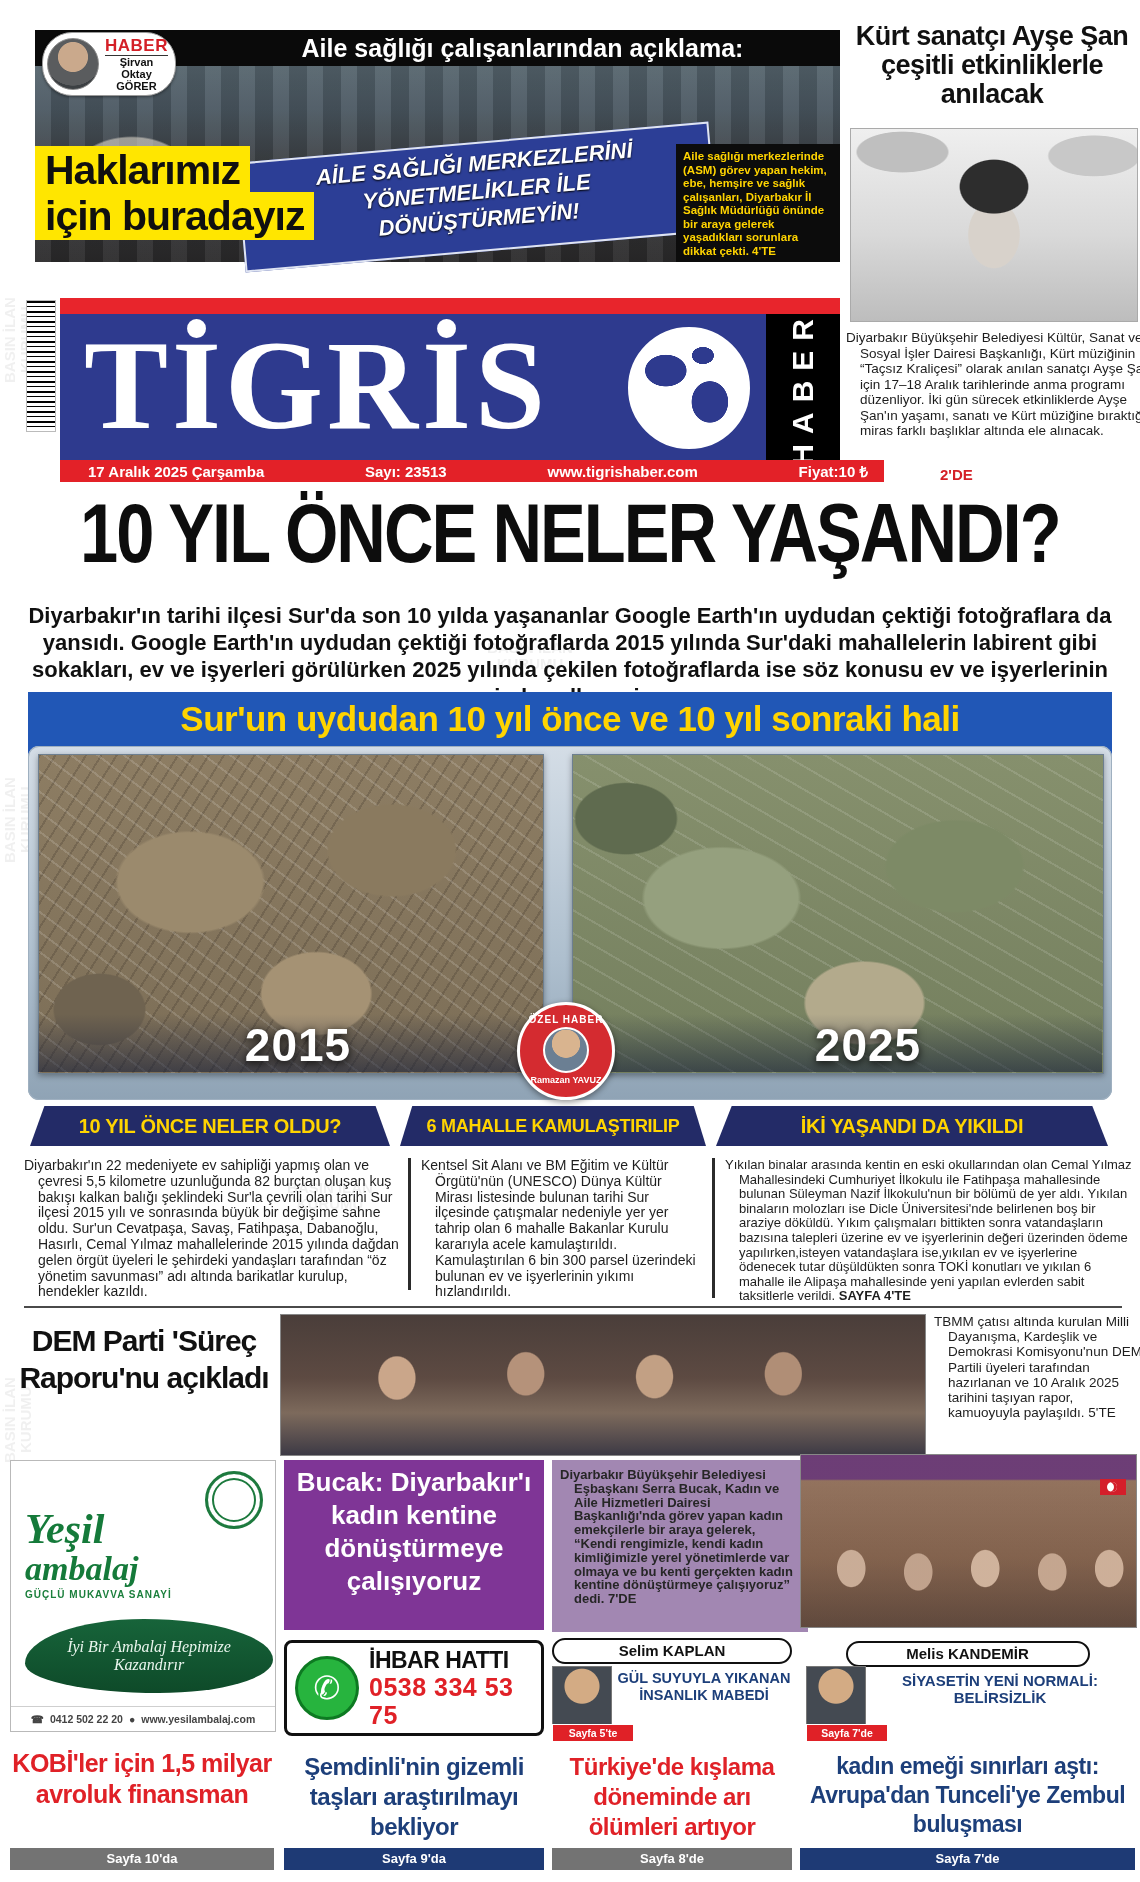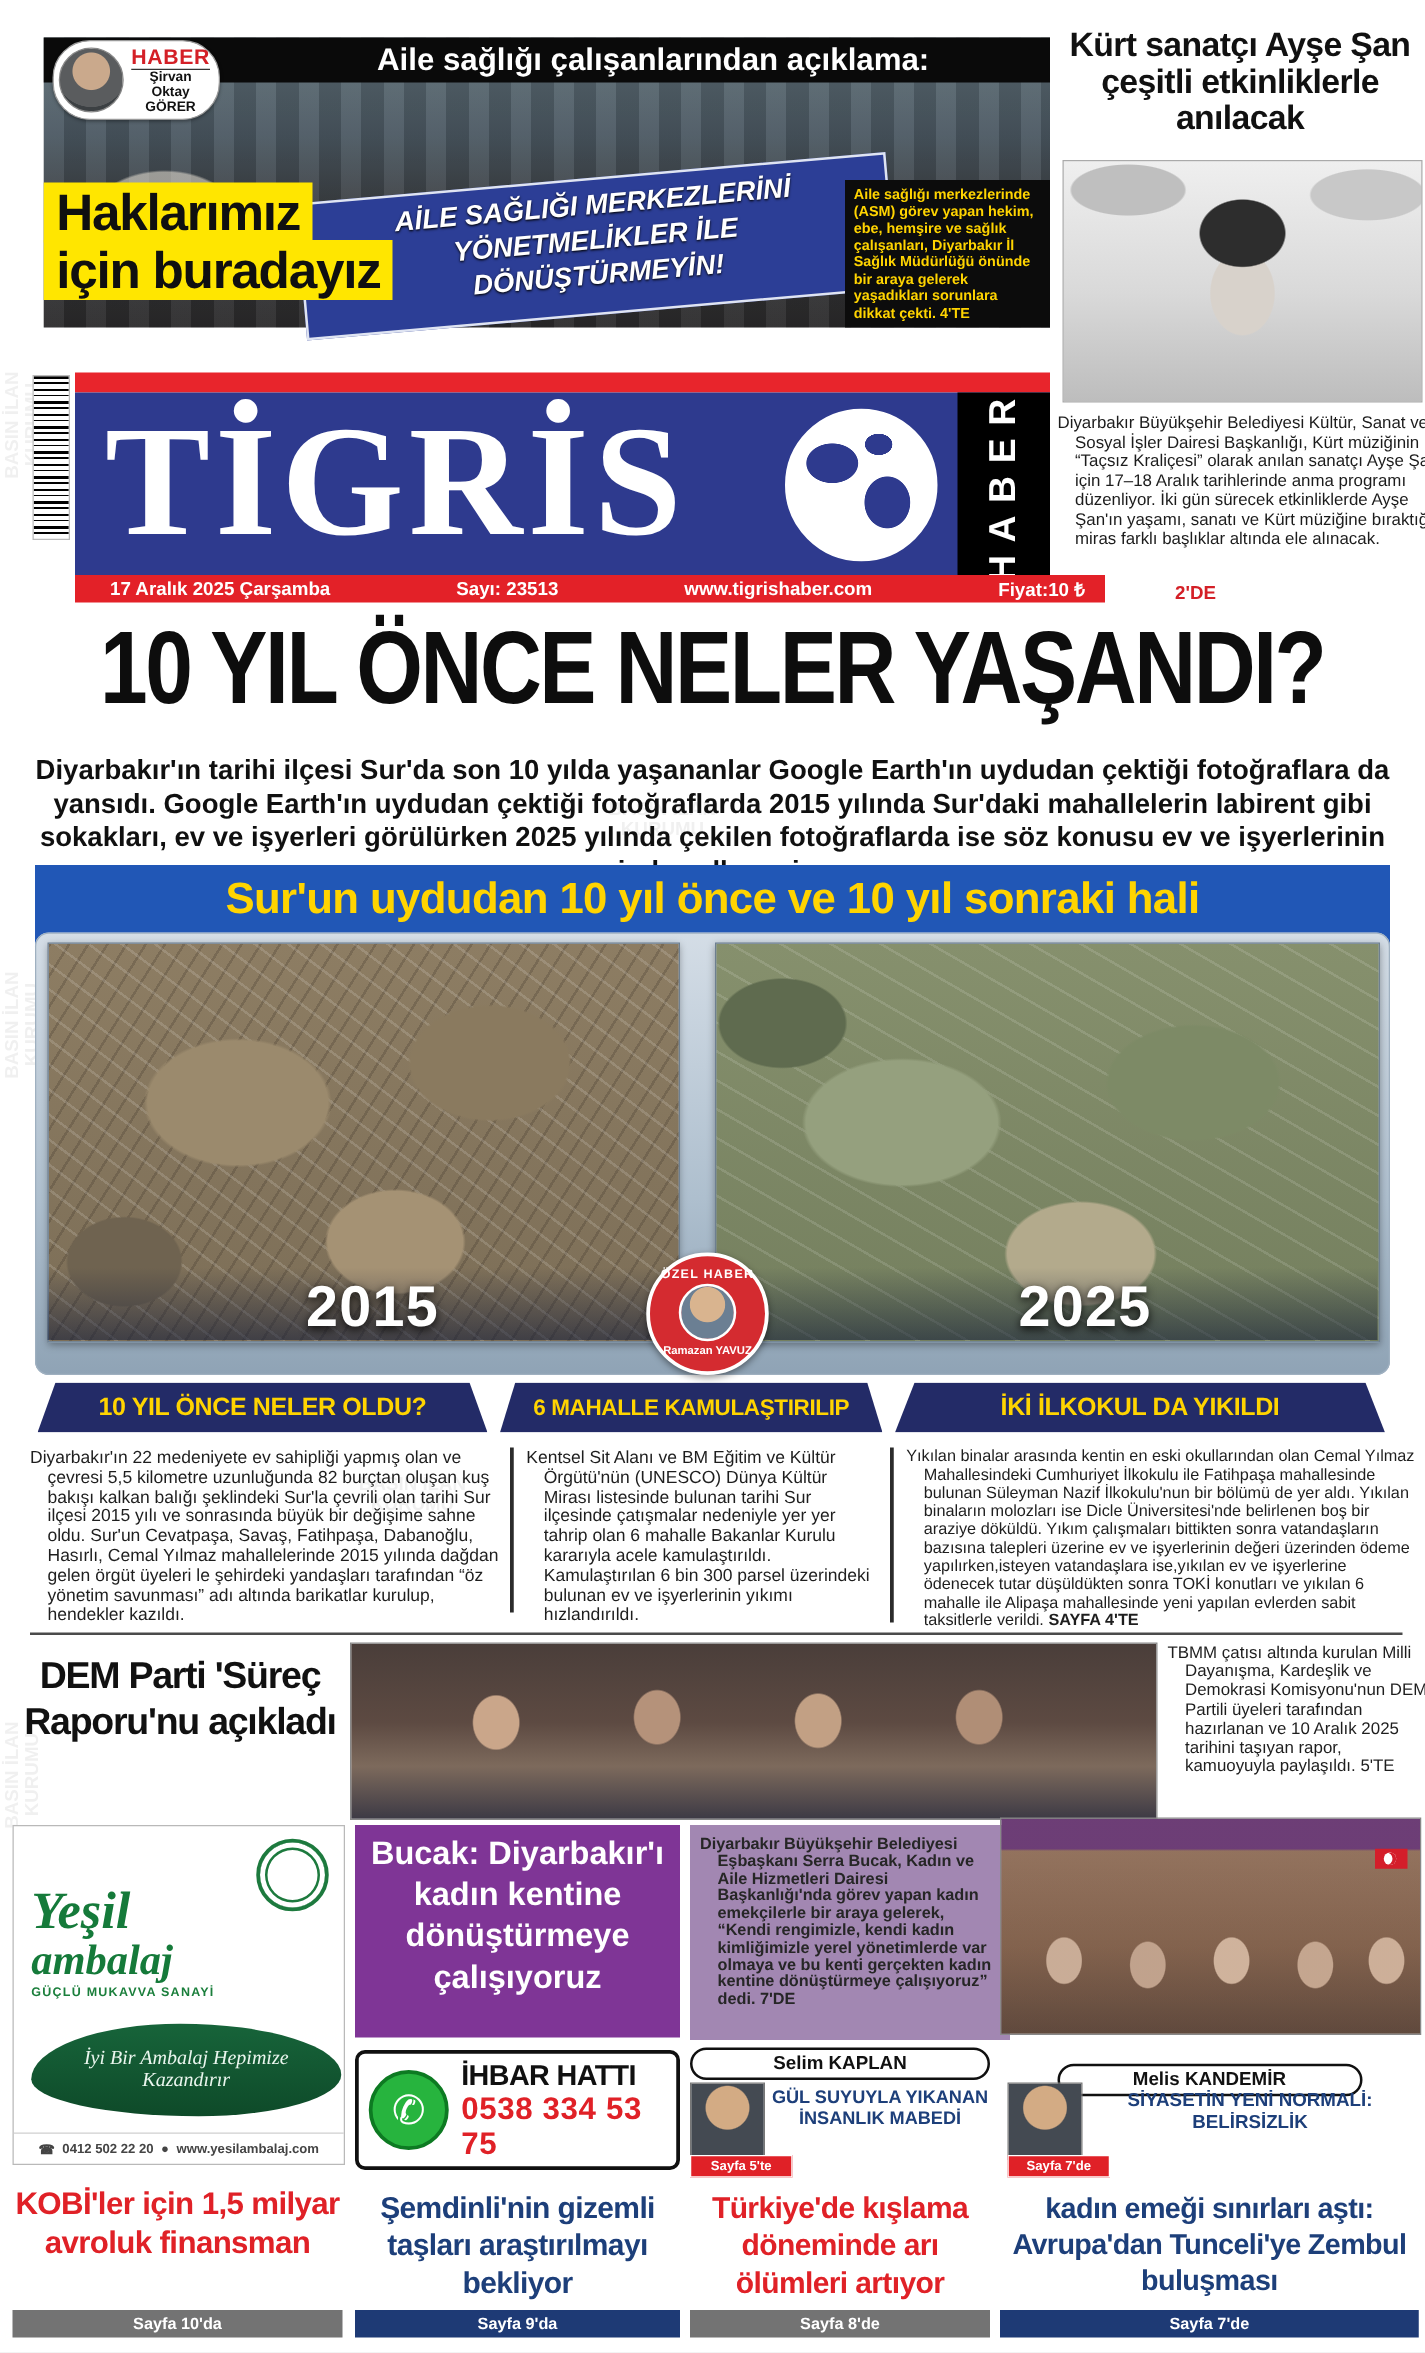--- a/index.html
+++ b/index.html
@@ -240,21 +240,21 @@
     <div class="abs year" style="left:760px;top:272px;width:160px;">2025</div>
     <div class="abs ozel" style="left:489px;top:256px;">
       <div class="t">ÖZEL HABER</div>
       <div class="av"></div>
       <div class="b">Ramazan YAVUZ</div>
     </div>
   </div>
 
   <div class="abs trap" style="left:30px;top:1106px;width:360px;height:40px;font-size:20px;">10 YIL ÖNCE NELER OLDU?</div>
   <div class="abs trap" style="left:400px;top:1106px;width:306px;height:40px;font-size:18px;">6 MAHALLE KAMULAŞTIRILIP YIKILDI</div>
-  <div class="abs trap" style="left:716px;top:1106px;width:392px;height:40px;font-size:20px;">İKİ İLKOKUL DA YIKILDI</div>
+  <div class="abs trap" style="left:716px;top:1106px;width:392px;height:40px;font-size:20px;">İKİ YAŞANDI DA YIKILDI</div>
 
   <div class="abs colp" style="left:24px;top:1158px;width:372px;">Diyarbakır'ın 22 medeniyete ev sahipliği yapmış olan ve çevresi 5,5 kilometre uzunluğunda 82 burçtan oluşan kuş bakışı kalkan balığı şeklindeki Sur'la çevrili olan tarihi Sur ilçesi 2015 yılı ve sonrasında büyük bir değişime sahne oldu. Sur'un Cevatpaşa, Savaş, Fatihpaşa, Dabanoğlu, Hasırlı, Cemal Yılmaz mahallelerinde 2015 yılında dağdan gelen örgüt üyeleri le şehirdeki yandaşları tarafından “öz yönetim savunması” adı altında barikatlar kurulup, hendekler kazıldı.</div>
   <div class="abs vline" style="left:408px;top:1158px;width:290px;height:132px;">
     <div class="colp" style="margin-left:10px;">Kentsel Sit Alanı ve BM Eğitim ve Kültür Örgütü'nün (UNESCO) Dünya Kültür Mirası listesinde bulunan tarihi Sur ilçesinde çatışmalar nedeniyle yer yer tahrip olan 6 mahalle Bakanlar Kurulu kararıyla acele kamulaştırıldı. Kamulaştırılan 6 bin 300 parsel üzerindeki bulunan ev ve işyerlerinin yıkımı hızlandırıldı.</div>
   </div>
   <div class="abs vline" style="left:712px;top:1158px;width:418px;height:140px;">
     <div class="colp" style="margin-left:10px;font-size:13px;line-height:14.6px;">
       <span>Yıkılan binalar arasında kentin en eski okullarından olan Cemal Yılmaz Mahallesindeki Cumhuriyet İlkokulu ile Fatihpaşa mahallesinde bulunan Süleyman Nazif İlkokulu'nun bir bölümü de yer aldı. Yıkılan binaların molozları ise Dicle Üniversitesi'nde belirlenen boş bir araziye döküldü. Yıkım çalışmaları bittikten sonra vatandaşların bazısına talepleri üzerine ev ve işyerlerinin değeri üzerinden ödeme yapılırken,isteyen vatandaşlara ise,yıkılan ev ve işyerlerine ödenecek tutar düşüldükten sonra TOKİ konutları ve yıkılan 6 mahalle ile Alipaşa mahallesinde yeni yapılan evlerden sabit taksitlerle verildi.</span>
       <b>SAYFA 4'TE</b>
     </div>
@@ -298,21 +298,21 @@
   </div>
 
   <div class="abs" style="left:552px;top:1638px;width:240px;height:100px;">
     <div class="col-head">Selim KAPLAN</div>
     <div class="abs col-photo" style="left:0;top:28px;width:58px;height:60px;"></div>
     <div class="abs col-title" style="left:64px;top:32px;width:176px;">GÜL SUYUYLA YIKANAN İNSANLIK MABEDİ</div>
     <div class="abs sm-badge" style="left:0;top:86px;width:80px;">Sayfa 5'te</div>
   </div>
 
   <div class="abs" style="left:800px;top:1638px;width:335px;height:100px;">
-    <div class="col-head" style="width:240px;margin:13px auto;">Melis KANDEMİR</div>
+    <div class="col-head" style="width:240px;margin:3px auto;">Melis KANDEMİR</div>
     <div class="abs col-photo" style="left:6px;top:28px;width:58px;height:60px;"></div>
     <div class="abs col-title" style="left:72px;top:34px;width:256px;font-size:15px;">SİYASETİN YENİ NORMALİ: BELİRSİZLİK</div>
     <div class="abs sm-badge" style="left:6px;top:86px;width:80px;">Sayfa 7'de</div>
   </div>
 
   <div class="abs teaser red" style="left:10px;top:1748px;width:264px;font-size:25px;line-height:31px;">KOBİ'ler için 1,5 milyar avroluk finansman</div>
   <div class="abs pagebar red" style="left:10px;top:1848px;width:264px;height:22px;">Sayfa 10'da</div>
 
   <div class="abs teaser navy" style="left:284px;top:1752px;width:260px;font-size:24px;line-height:30px;">Şemdinli'nin gizemli taşları araştırılmayı bekliyor</div>
   <div class="abs pagebar navy" style="left:284px;top:1848px;width:260px;height:22px;">Sayfa 9'da</div>

